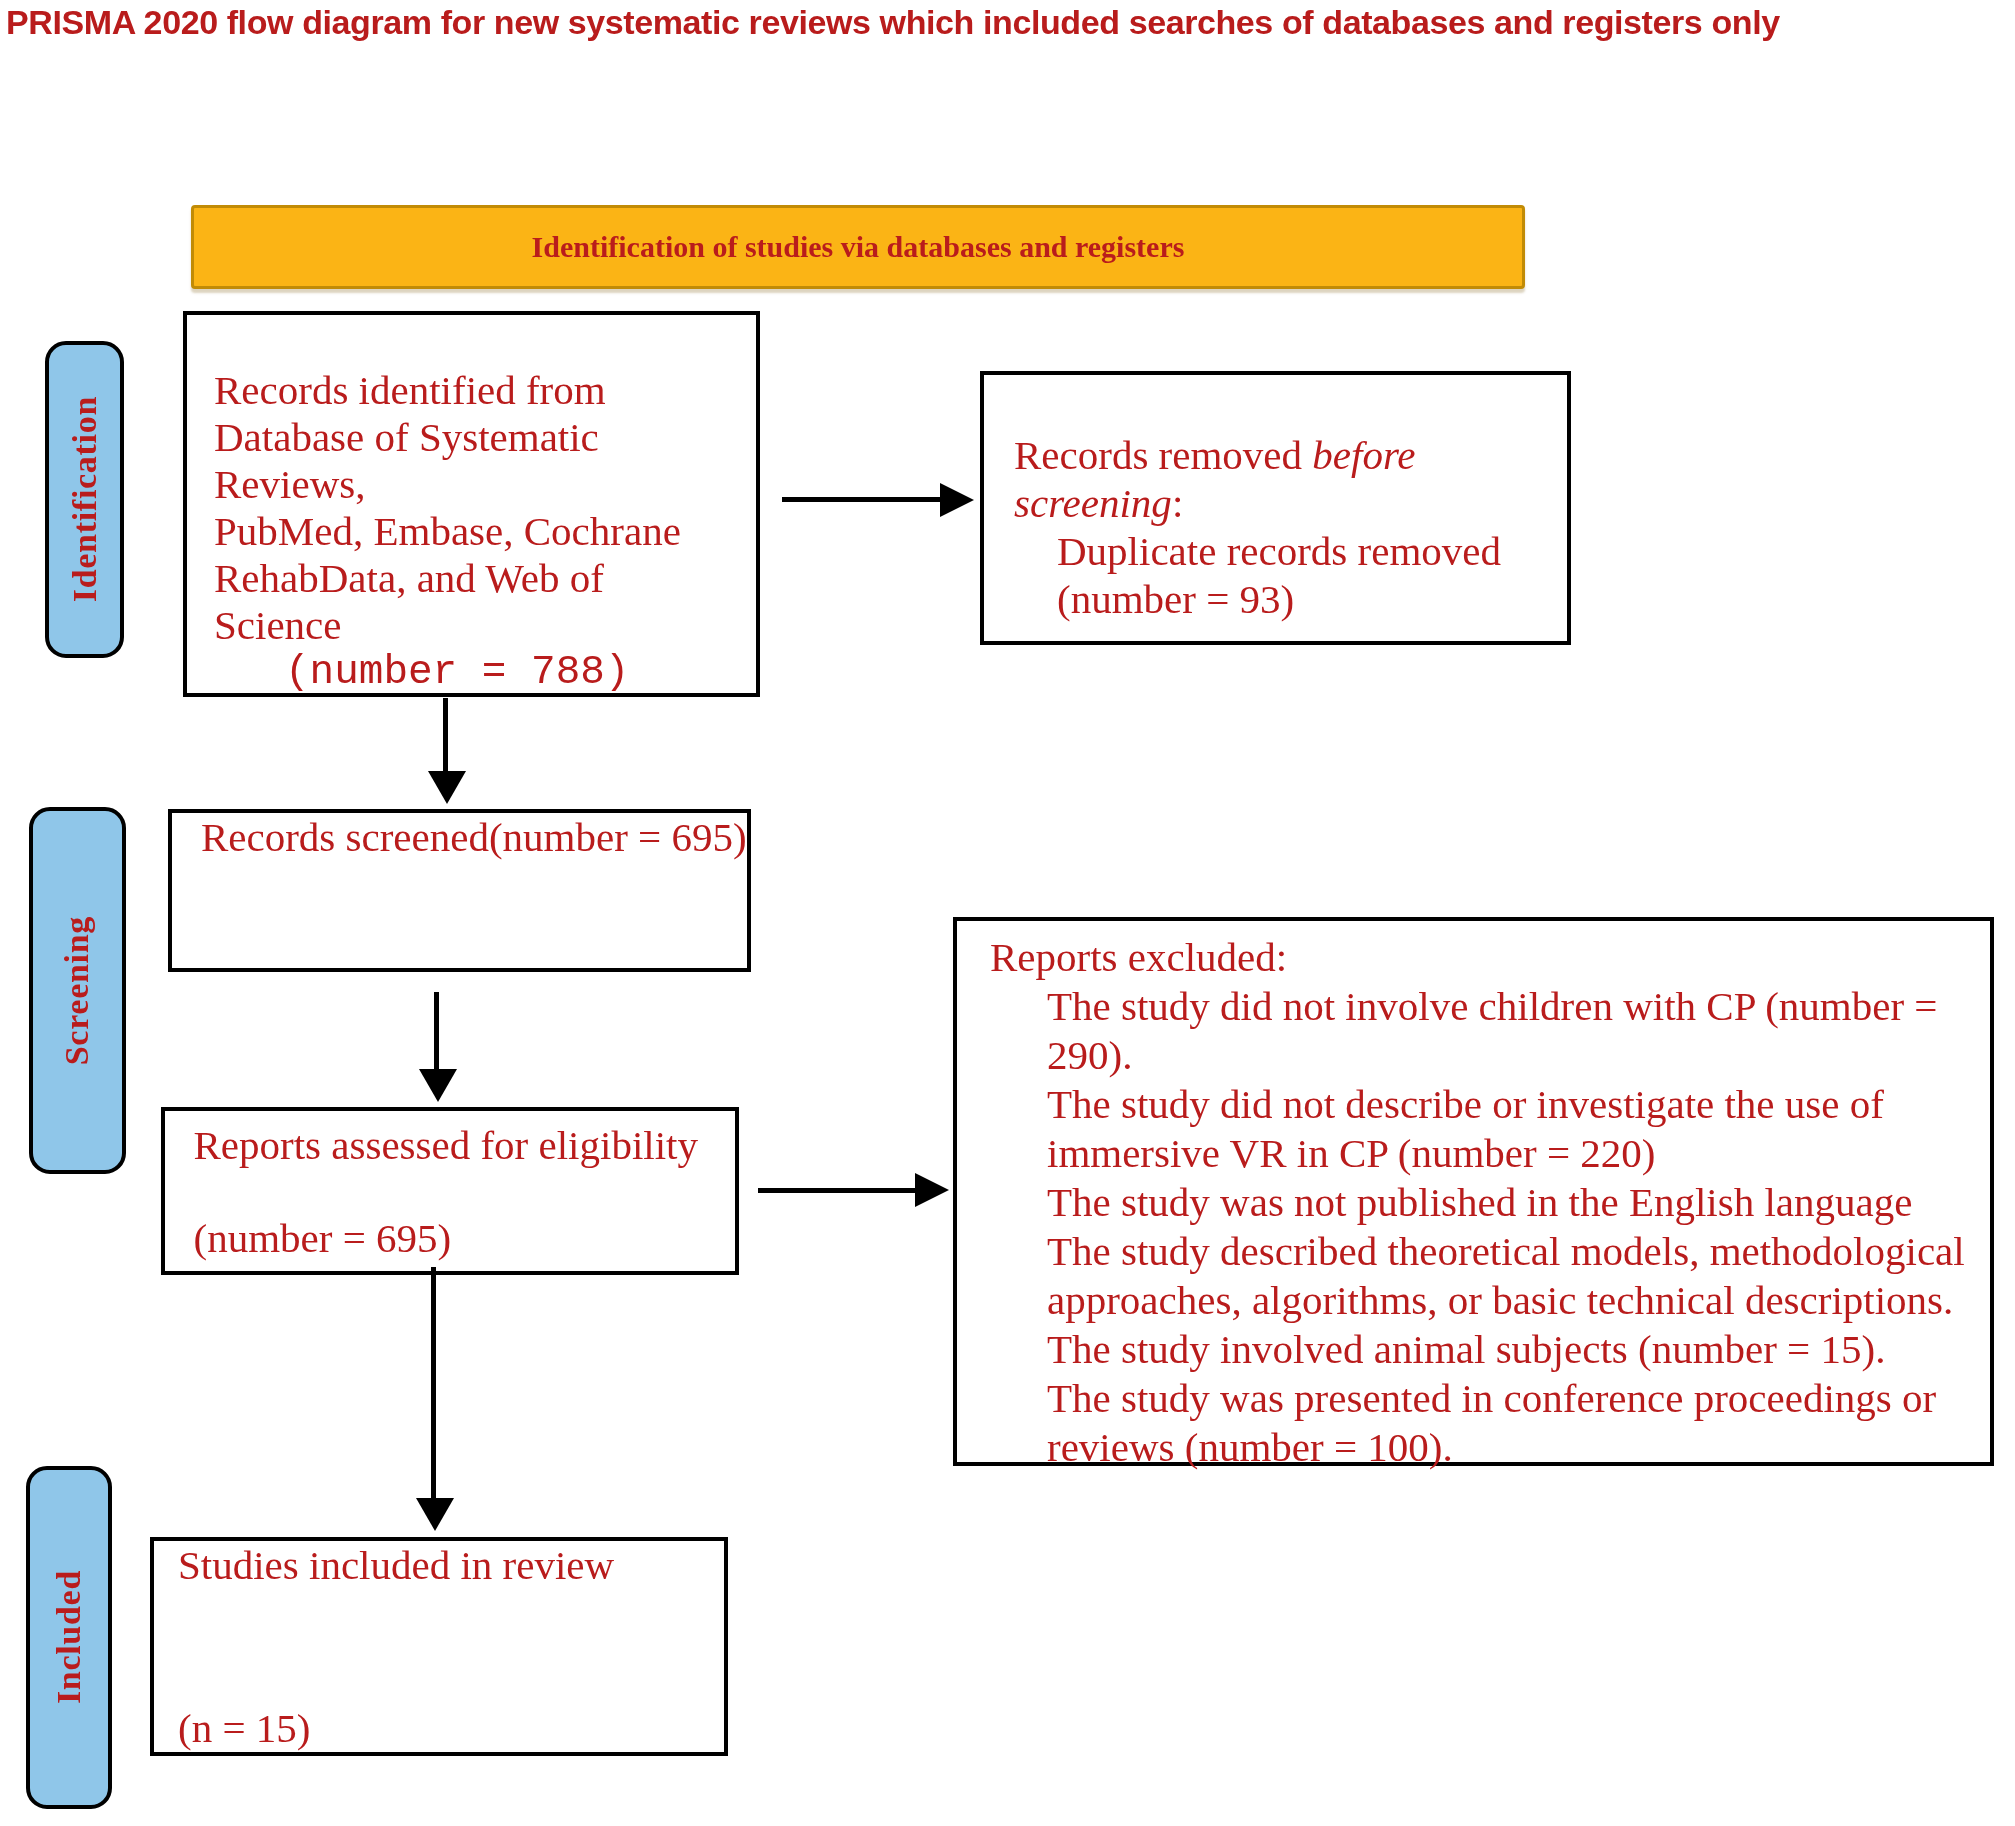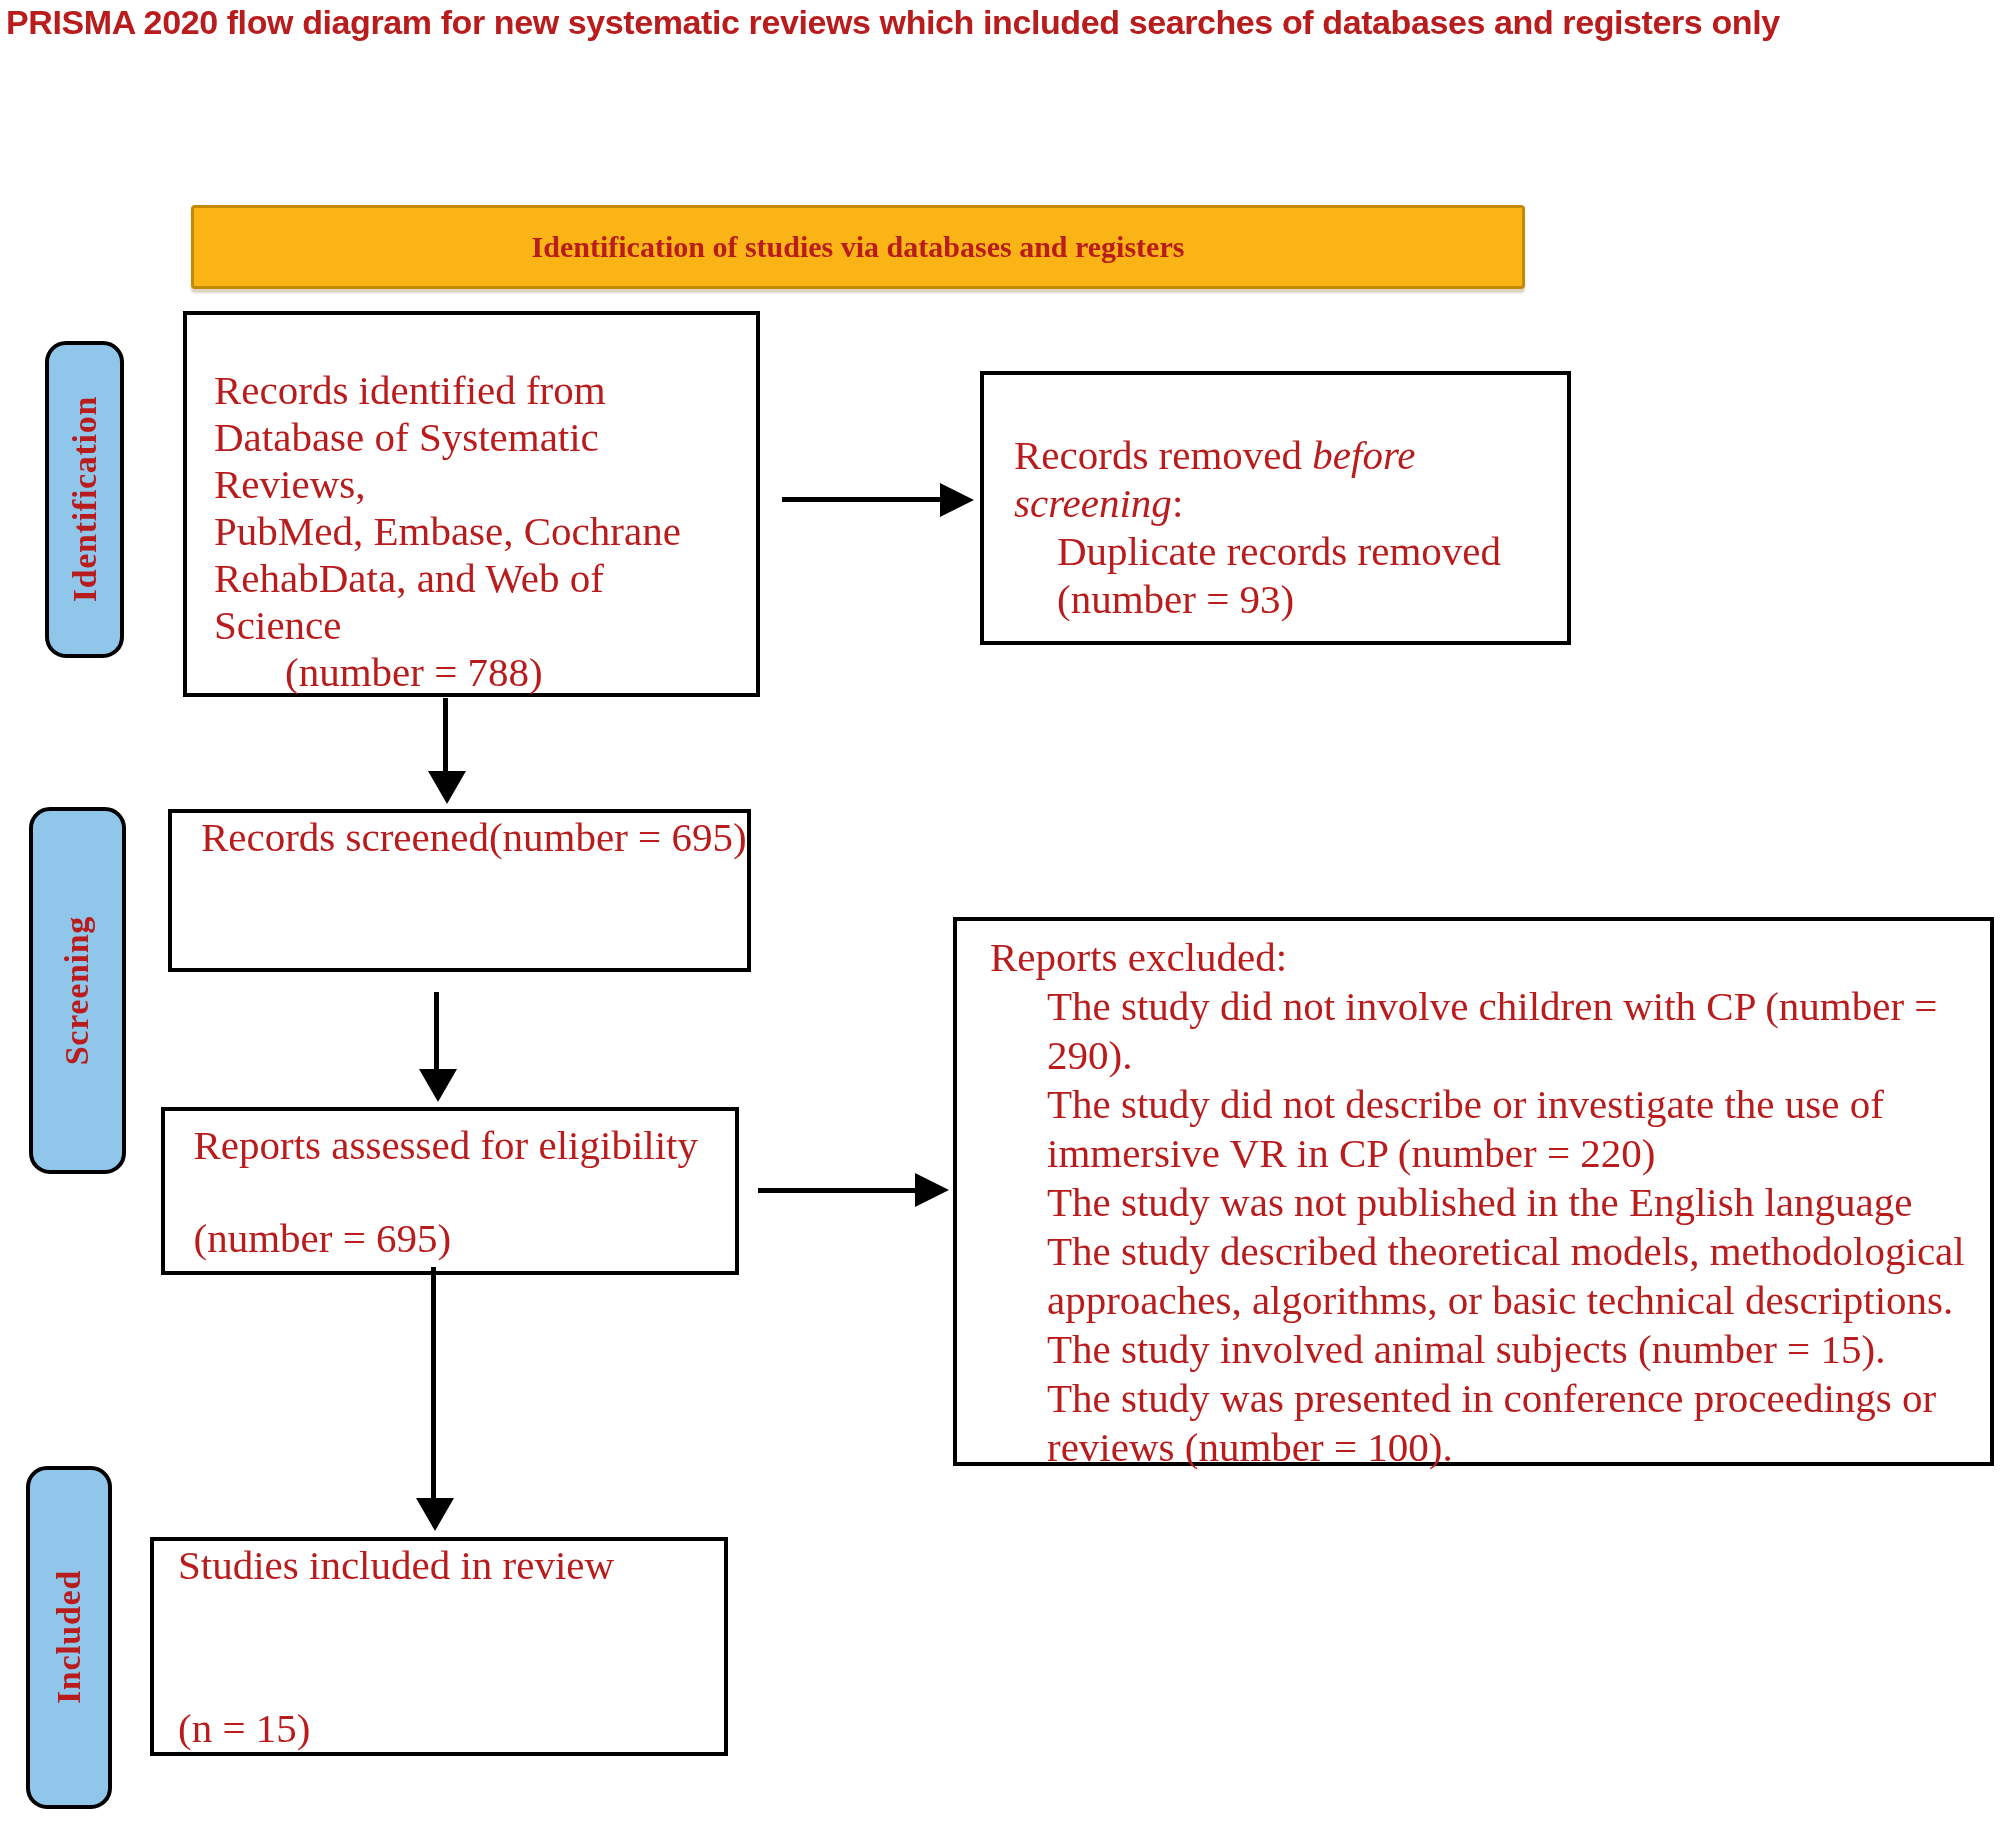--- a/index.html
+++ b/index.html
@@ -62,21 +62,21 @@
     background: #fff;
     border: 4.5px solid #000;
     box-sizing: border-box;
     font-size: 41px;
     line-height: 47px;
   }
   #box-records-identified {
     left: 183px; top: 311px; width: 577px; height: 386px;
     padding: 52px 18px 0 27px;
   }
-  #box-records-identified .count-line { padding-left: 71px; }
+  #box-records-identified .count-line { padding-left: 71px; font-family: Liberation Mono, monospace; }
 
   #box-records-removed {
     left: 980px; top: 371px; width: 591px; height: 274px;
     padding: 56px 21px 0 30px;
     line-height: 48px;
   }
   #box-records-removed .indent { padding-left: 43px; }
 
   #box-records-screened {
     left: 168px; top: 809px; width: 583px; height: 163px;

